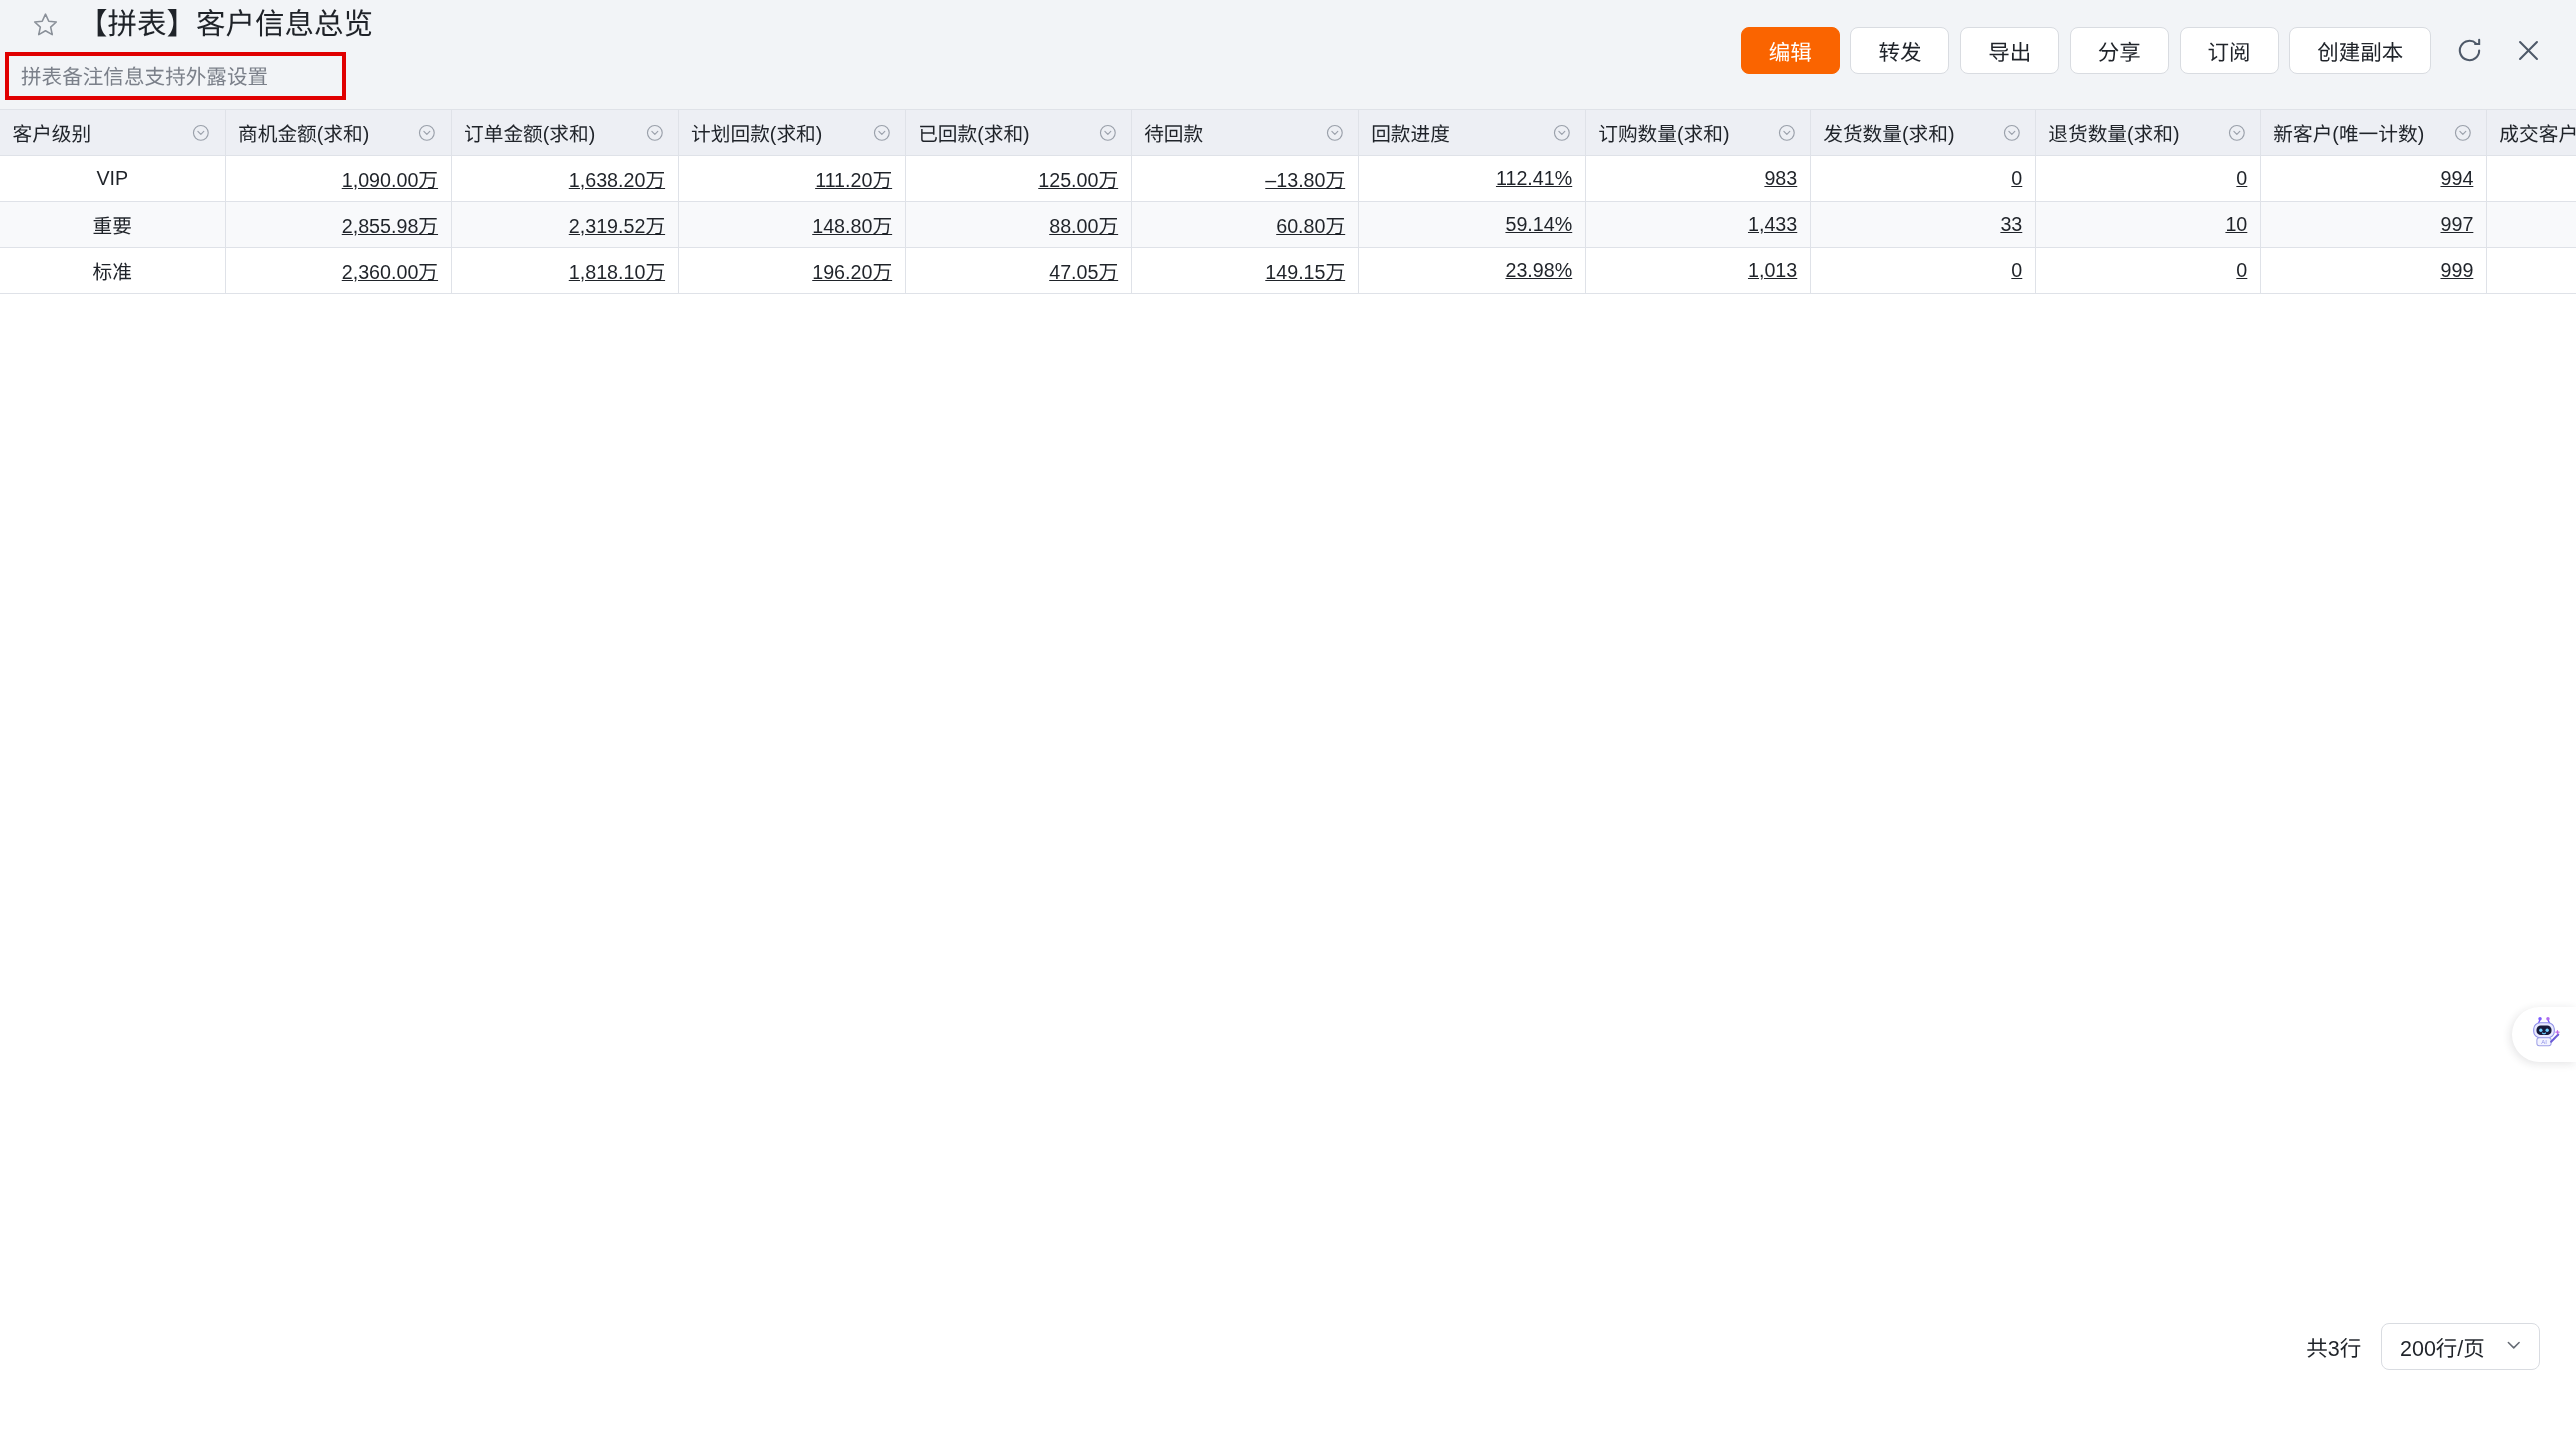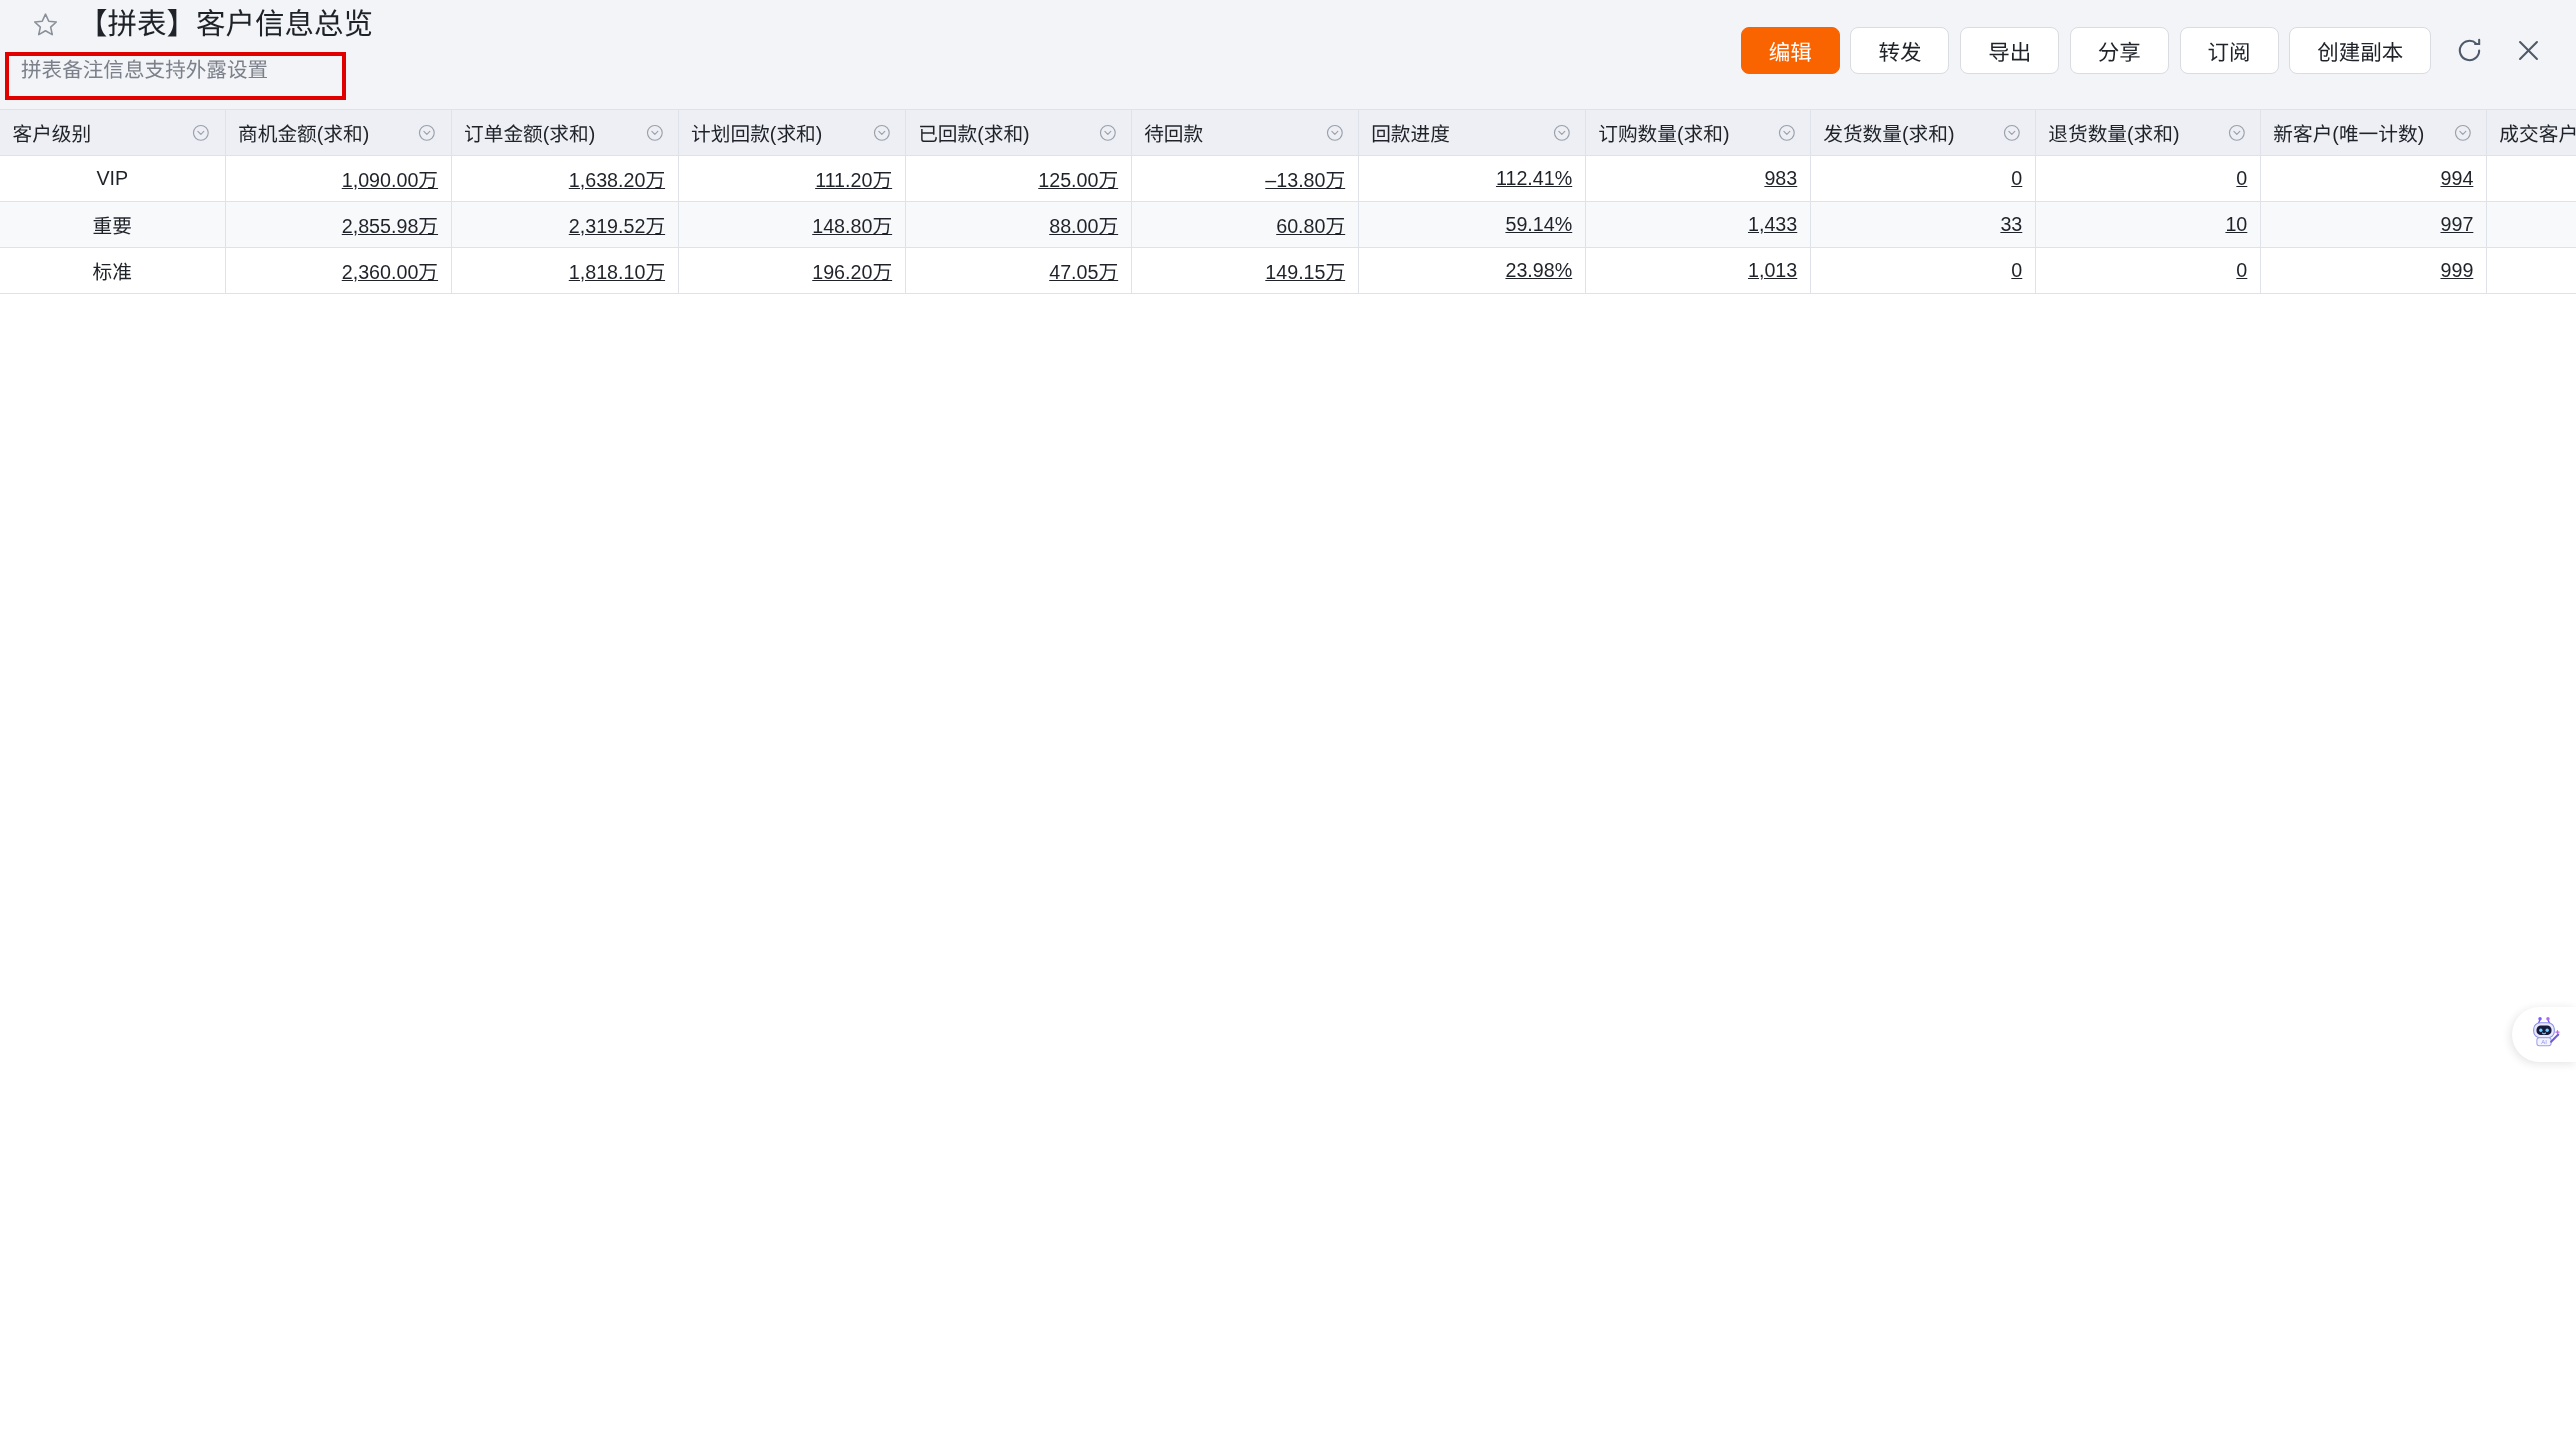--- a/index.html
+++ b/index.html
@@ -40,21 +40,21 @@
     color: #1f2329;
     font-weight: 400;
     white-space: nowrap;
   }
   .subtitle-wrap {
     position: absolute;
     left: 4.5px; top: 52px;
     width: 341px; height: 48px;
     border: 4.5px solid #e00000;
     background: transparent;
-    display: flex; align-items: flex-start;
+    display: flex; align-items: center;
   }
   .subtitle {
     font-size: 20.6px;
     color: #7b808a;
     padding-left: 12.5px;
     white-space: nowrap;
     line-height: 27px;
   }
 
   
@@ -401,20 +401,31 @@
             <td class="num">1,013</td>
             <td class="num">0</td>
             <td class="num">0</td>
             <td class="num">999</td>
             <td class="num"></td>
           </tr>
         </tbody>
     </table>
   </div>
 
+  <div class="footer">
+    <span class="total-rows">共3行</span>
+    <div class="page-size">
+      <span class="page-size-label">200行/页</span>
+      <span>
+        <svg width="21.5" height="21.5" viewBox="0 0 24 24" fill="none" stroke="#646a73" stroke-width="1.7" stroke-linecap="round" stroke-linejoin="round" aria-hidden="true">
+          <polyline points="6,9.5 12,15.5 18,9.5"></polyline>
+        </svg>
+      </span>
+    </div>
+  </div>
 
   <div class="ai-fab">
     <span>
       <svg width="38" height="38" viewBox="0 0 48 48" aria-hidden="true">
         <line x1="17" y1="12" x2="19" y2="7" stroke="#7c5cff" stroke-width="1.8" stroke-linecap="round"></line>
         <line x1="31" y1="12" x2="29" y2="7" stroke="#7c5cff" stroke-width="1.8" stroke-linecap="round"></line>
         <circle cx="19" cy="6" r="2.2" fill="#7c5cff"></circle>
         <circle cx="29" cy="6" r="2.2" fill="#b06cf0"></circle>
         <rect x="11" y="11" width="26" height="19" rx="8" fill="#e9eaff" stroke="#8e8fe8" stroke-width="1.4"></rect>
         <rect x="14.5" y="14.5" width="19" height="12" rx="5.5" fill="#171a3a"></rect>

